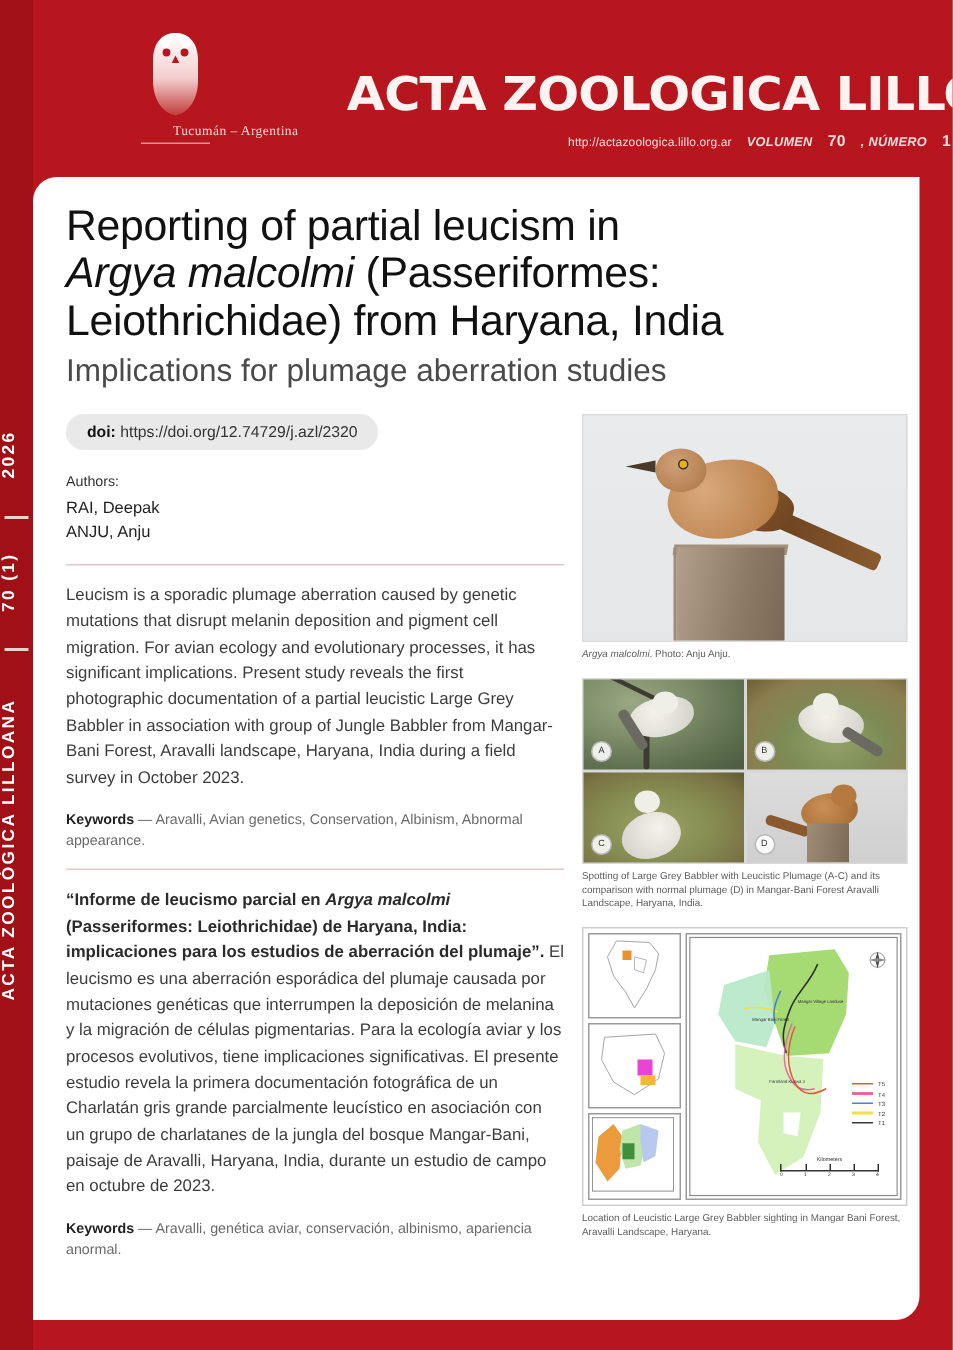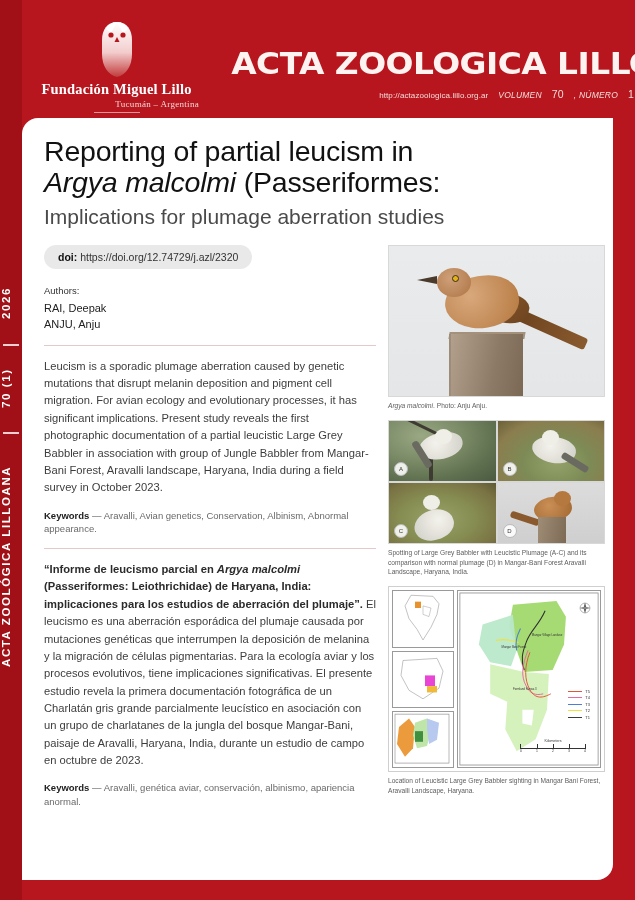--- a/index.html
+++ b/index.html
@@ -46,21 +46,21 @@
     font-family:"DejaVu Sans", sans-serif;
     font-weight:bold;font-size:31px;line-height:1;color:#fdf4f2;
     letter-spacing:-0.5px;
     transform:scaleX(1.06);transform-origin:right center;
     white-space:nowrap;
   }
   .journal-meta{
     margin-top:9px;font-size:8.5px;color:#f3dcda;white-space:nowrap;
   }
   .journal-meta .url{font-size:8px;letter-spacing:.1px;}
-  .journal-meta .vol{font-style:italic;font-weight:normal;margin-left:10px;letter-spacing:.2px;}
+  .journal-meta .vol{font-style:italic;font-weight:bold;margin-left:10px;letter-spacing:.2px;}
   .journal-meta .volnum{font-style:normal;font-size:10.5px;}
 
   
   .vbar{
     position:absolute;left:0px;top:0;width:22px;height:900px;
     color:#ffffff;
   }
   .vtext{
     position:absolute;left:0;width:22px;
     writing-mode:vertical-rl;transform:rotate(180deg);
@@ -224,21 +224,20 @@
             </linearGradient>
           </defs>
           <path d="M19 2 C9 2 4 10 4 20 L4 34 C4 46 10 55 19 57 C28 55 34 46 34 34 L34 20 C34 10 29 2 19 2 Z" fill="url(#og)"></path>
           <path d="M19 2 C14 2 10 5 8 9 L13 13 Z" fill="#ffffff"></path>
           <path d="M19 2 C24 2 28 5 30 9 L25 13 Z" fill="#ffffff"></path>
           <circle cx="13" cy="15" r="2.6" fill="#b8161e"></circle>
           <circle cx="25" cy="15" r="2.6" fill="#b8161e"></circle>
           <path d="M19 17 L16.5 22 L21.5 22 Z" fill="#b8161e"></path>
         </svg>
       </div>
-      <div class="logo-name">Fundación Miguel Lillo</div>
       <div class="logo-sub">Tucumán – Argentina</div>
       <div class="logo-rule"></div>
     </div>
 
     <div class="journal-block">
       <div class="journal-title">ACTA ZOOLOGICA LILLOANA</div>
       <div class="journal-meta">
         <span class="url">http://actazoologica.lillo.org.ar</span><span class="vol">VOLUMEN</span><span class="vol volnum">70</span><span class="vol">, NÚMERO</span><span class="vol volnum">1</span>
       </div>
     </div>
@@ -251,20 +250,21 @@
     <div class="vsep" style="top:432px;"></div>
     <div class="vtext v-name">ACTA  ZOOLÓGICA  LILLOANA</div>
   </div>
 
   <div class="card">
     <div class="card-inner">
 
       <div class="title">
         <span>Reporting of partial leucism in</span><br>
         <span class="it">Argya malcolmi</span><span> (Passeriformes:</span><br>
+        <span>Leiothrichidae) from Haryana, India</span>
       </div>
       <div class="subtitle">Implications for plumage aberration studies</div>
 
       <div class="cols">
 
         <div class="col-left">
 
           <div class="doi-pill">
             <b>doi:</b>
             <span>https://doi.org/12.74729/j.azl/2320</span>

